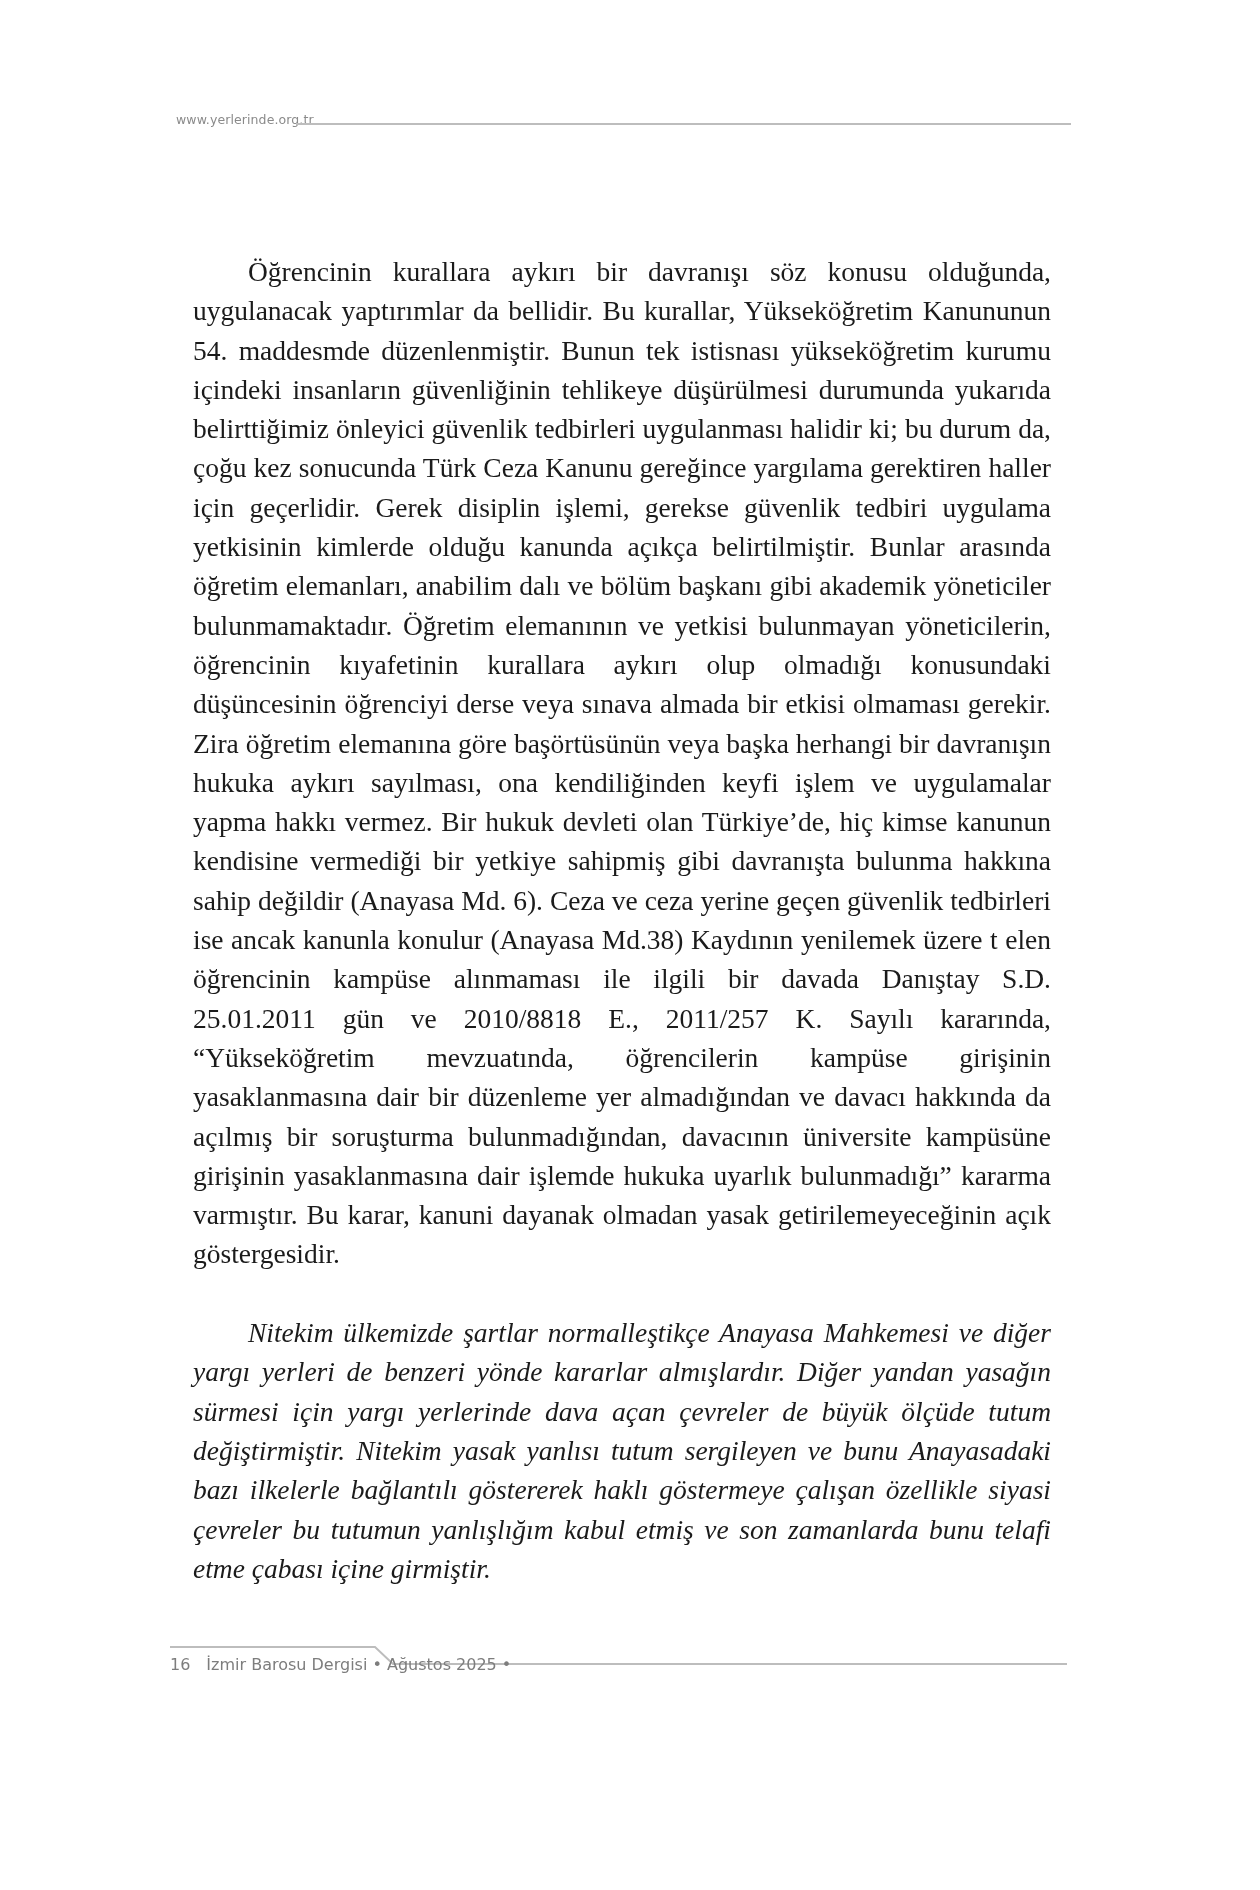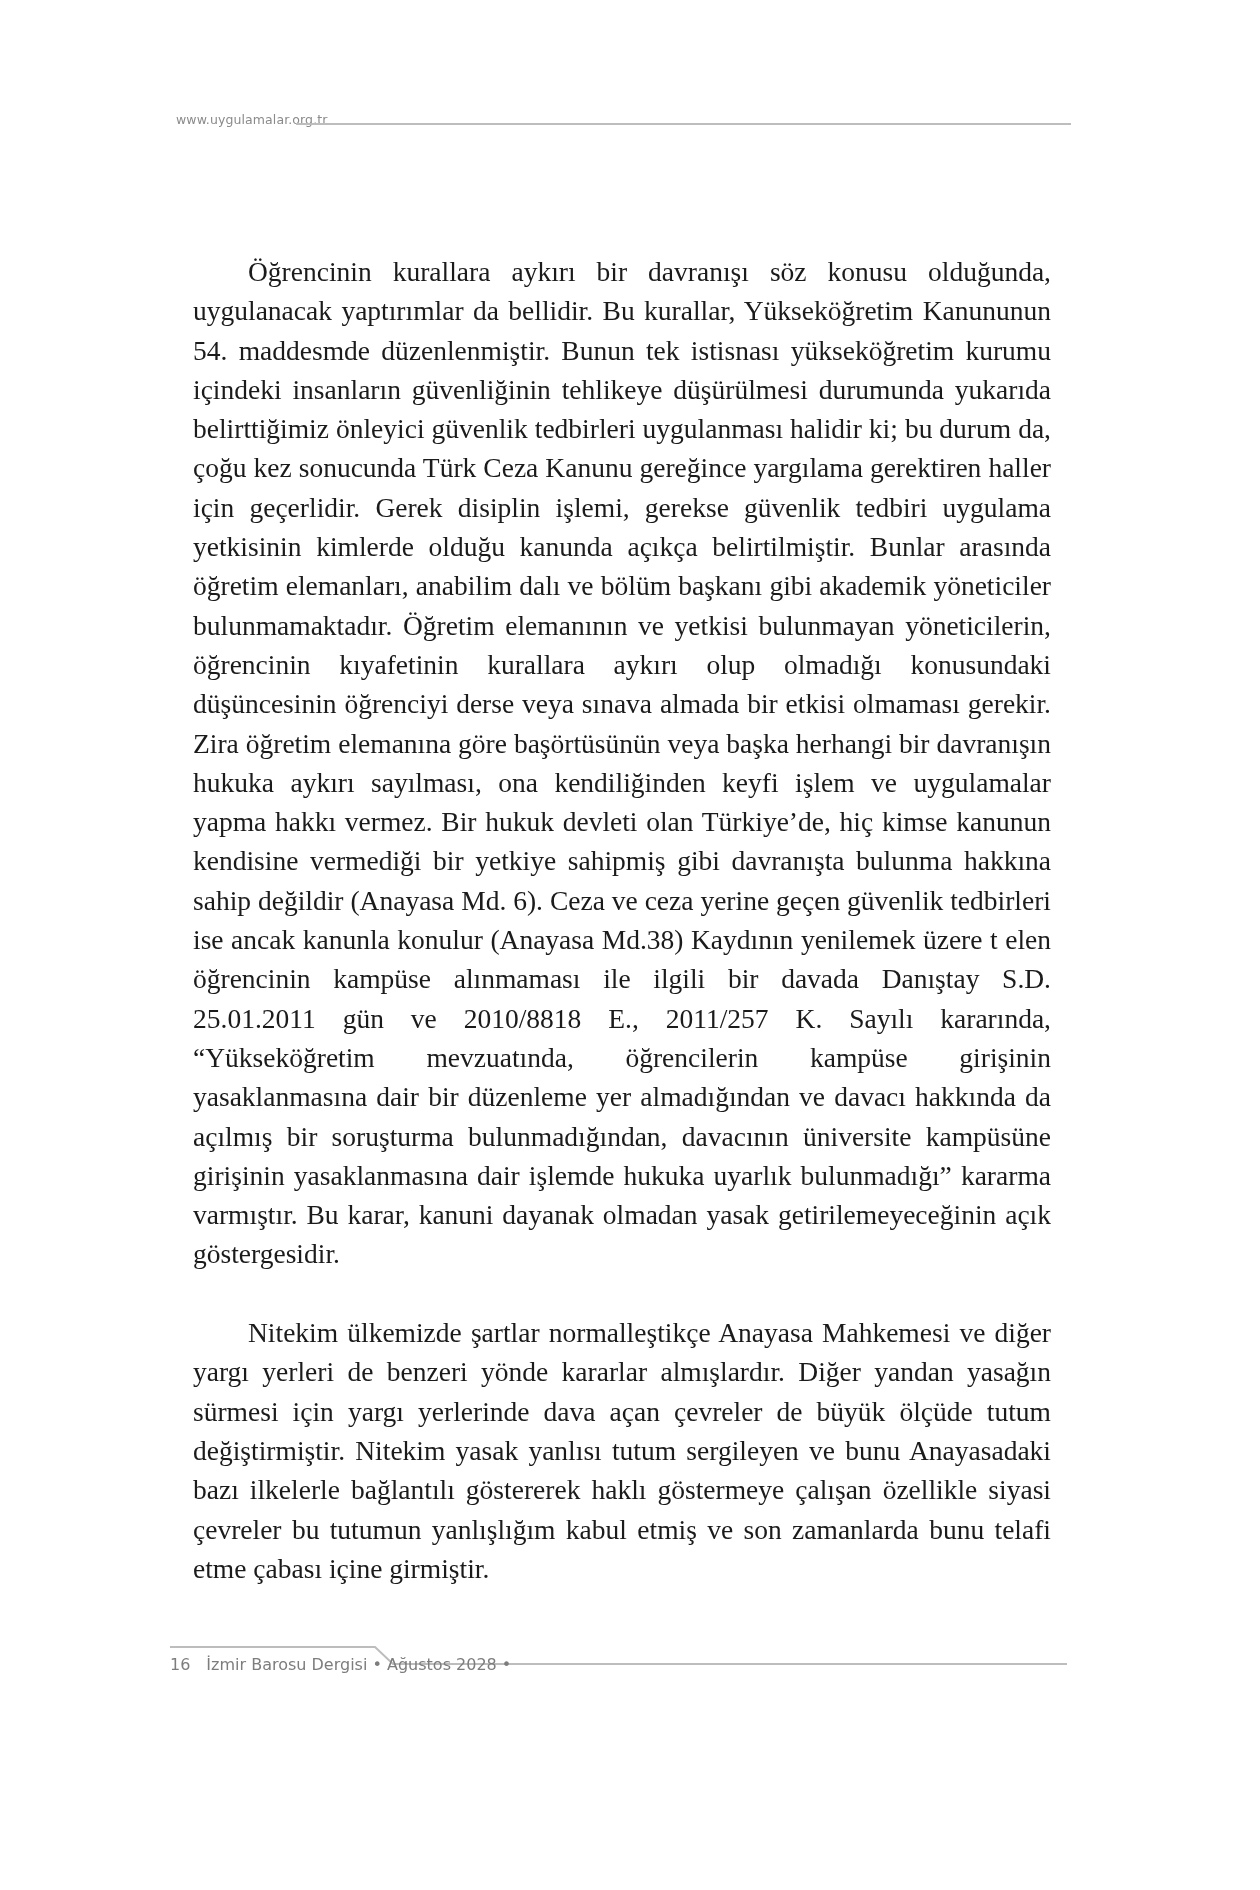--- a/index.html
+++ b/index.html
@@ -12,41 +12,41 @@
     .header-line {
       position: absolute; left: 296px; top: 123px; width: 775px; height: 2px;
       background: #bdbdbd;
     }
     .body-text {
       position: absolute; left: 177px; top: 236px; width: 890px;
       font-family: "Liberation Serif", serif; font-size: 27.5px; line-height: 39.3px;
       color: #1b1b1b; text-align: justify; hyphens: manual;
     }
     .para { margin: 16px; text-indent: 55px; }
-    .para + .para { margin-top: 39.3px; }
+    .para + .para { margin-top: 39.3px; font-style: italic; }
     .footer-svg { position: absolute; left: 0; top: 0; }
     .footer-text {
       position: absolute; left: 170px; top: 1655px;
       font-family: "DejaVu Sans", sans-serif; font-size: 16px; color: #7d7d7d;
       line-height: 20px; white-space: nowrap;
     }
     .footer-text .pg { margin-right: 16px; }
   </style>
 </head>
 <body>
 
 <div>
-  <span class="header-url">www.uygulamalar.org.tr</span>
+  <span class="header-url">www.yerlerinde.org.tr</span>
   <div class="header-line"></div>
 </div>
 
 <div class="body-text">
   <p class="para">Öğrencinin kurallara aykırı bir davranışı söz konusu olduğunda, uygulanacak yaptırımlar da bellidir. Bu kurallar, Yükseköğretim Kanununun 54. maddesmde düzenlenmiştir. Bunun tek istisnası yükseköğretim kurumu içindeki insanların güvenliğinin tehlikeye düşürülmesi durumunda yukarıda belirttiğimiz önleyici güvenlik tedbirleri uygulanması halidir ki; bu durum da, çoğu kez sonucunda Türk Ceza Kanunu gereğince yargılama gerektiren haller için geçerlidir. Gerek disiplin işlemi, gerekse güvenlik tedbiri uygulama yetkisinin kimlerde olduğu kanunda açıkça belirtilmiştir. Bunlar arasında öğretim elemanları, anabilim dalı ve bölüm başkanı gibi akademik yöneticiler bulunmamaktadır. Öğretim elemanının ve yetkisi bulunmayan yöneticilerin, öğrencinin kıyafetinin kurallara aykırı olup olmadığı konusundaki düşüncesinin öğrenciyi derse veya sınava almada bir etkisi olmaması gerekir. Zira öğretim elemanına göre başörtüsünün veya başka herhangi bir davranışın hukuka aykırı sayılması, ona kendiliğinden keyfi işlem ve uygulamalar yapma hakkı vermez. Bir hukuk devleti olan Türkiye’de, hiç kimse kanunun kendisine vermediği bir yetkiye sahipmiş gibi davranışta bulunma hakkına sahip değildir (Anayasa Md. 6). Ceza ve ceza yerine geçen güvenlik tedbirleri ise ancak kanunla konulur (Anayasa Md.38) Kaydının yenilemek üzere t elen öğrencinin kampüse alınmaması ile ilgili bir davada Danıştay S.D. 25.01.2011 gün ve 2010/8818 E., 2011/257 K. Sayılı kararında, “Yükseköğretim mevzuatında, öğrencilerin kampüse girişinin yasaklanmasına dair bir düzenleme yer almadığından ve davacı hakkında da açılmış bir soruşturma bulunmadığından, davacının üniversite kampüsüne girişinin yasaklanmasına dair işlemde hukuka uyarlık bulunmadığı” kararma varmıştır. Bu karar, kanuni dayanak olmadan yasak getirilemeyeceğinin açık göstergesidir.</p>
   <p class="para">Nitekim ülkemizde şartlar normalleştikçe Anayasa Mahkemesi ve diğer yargı yerleri de benzeri yönde kararlar almışlardır. Diğer yandan yasağın sürmesi için yargı yerlerinde dava açan çevreler de büyük ölçüde tutum değiştirmiştir. Nitekim yasak yanlısı tutum sergileyen ve bunu Anayasadaki bazı ilkelerle bağlantılı göstererek haklı göstermeye çalışan özellikle siyasi çevreler bu tutumun yanlışlığım kabul etmiş ve son zamanlarda bunu telafi etme çabası içine girmiştir.</p>
 </div>
 
 <svg class="footer-svg" width="1260" height="1890">
   <polyline points="170,1647 375,1647 393,1664 1067,1664" fill="none" stroke="#bdbdbd" stroke-width="2"></polyline>
 </svg>
 
 <div class="footer-text">
-  <span class="pg">16</span><span>İzmir Barosu Dergisi • Ağustos 2028 •</span>
+  <span class="pg">16</span><span>İzmir Barosu Dergisi • Ağustos 2025 •</span>
 </div>
 
 </body></html>

